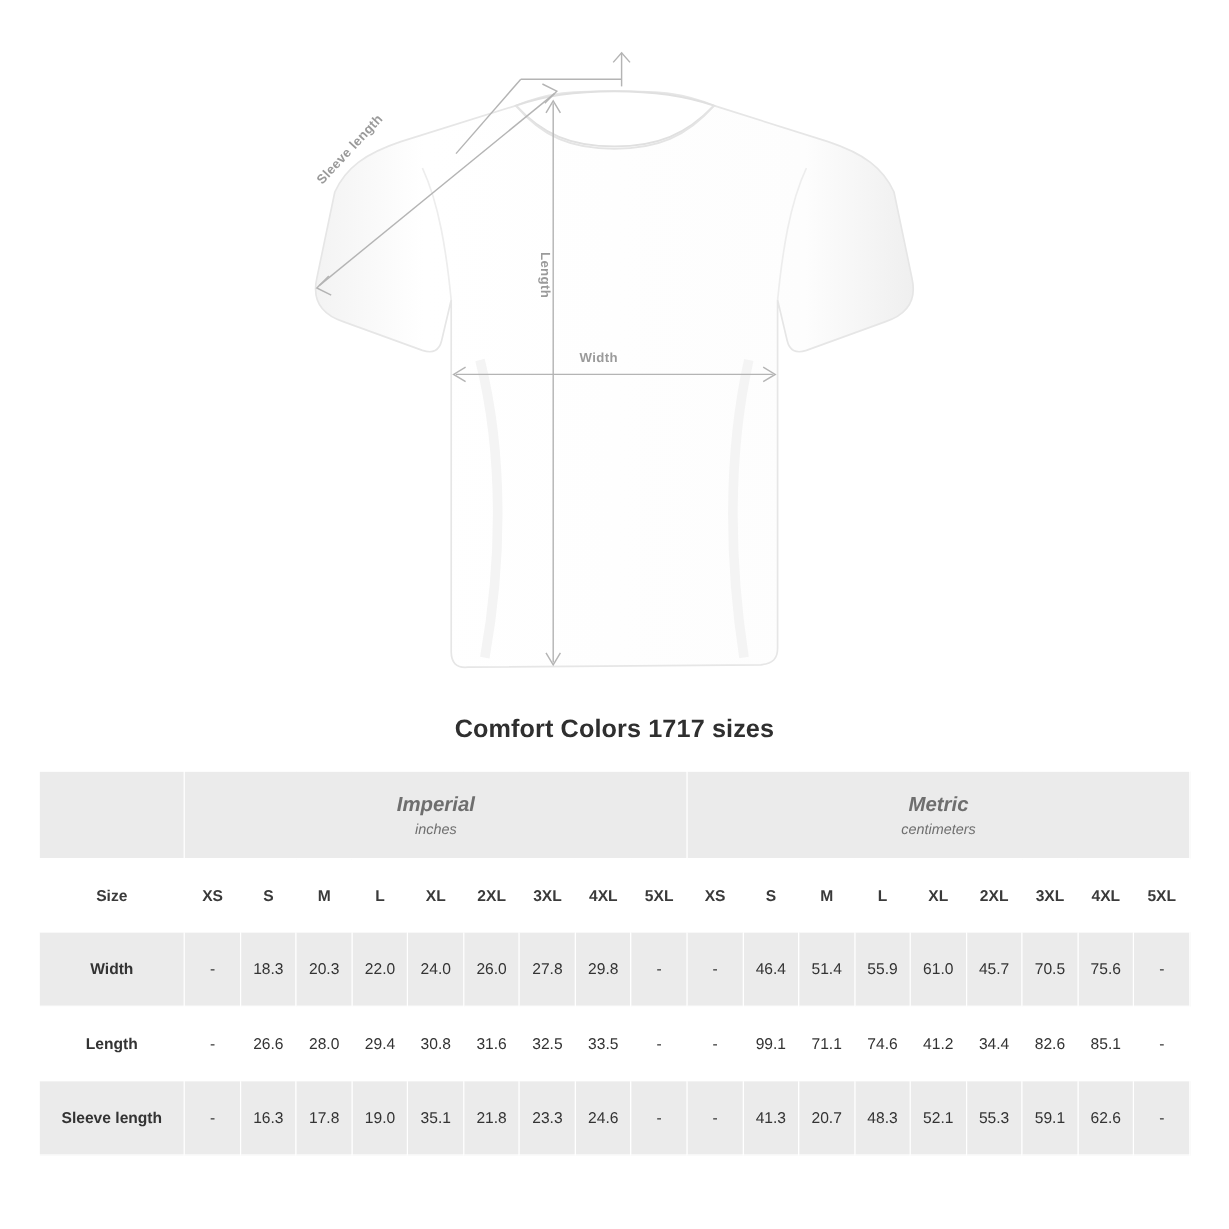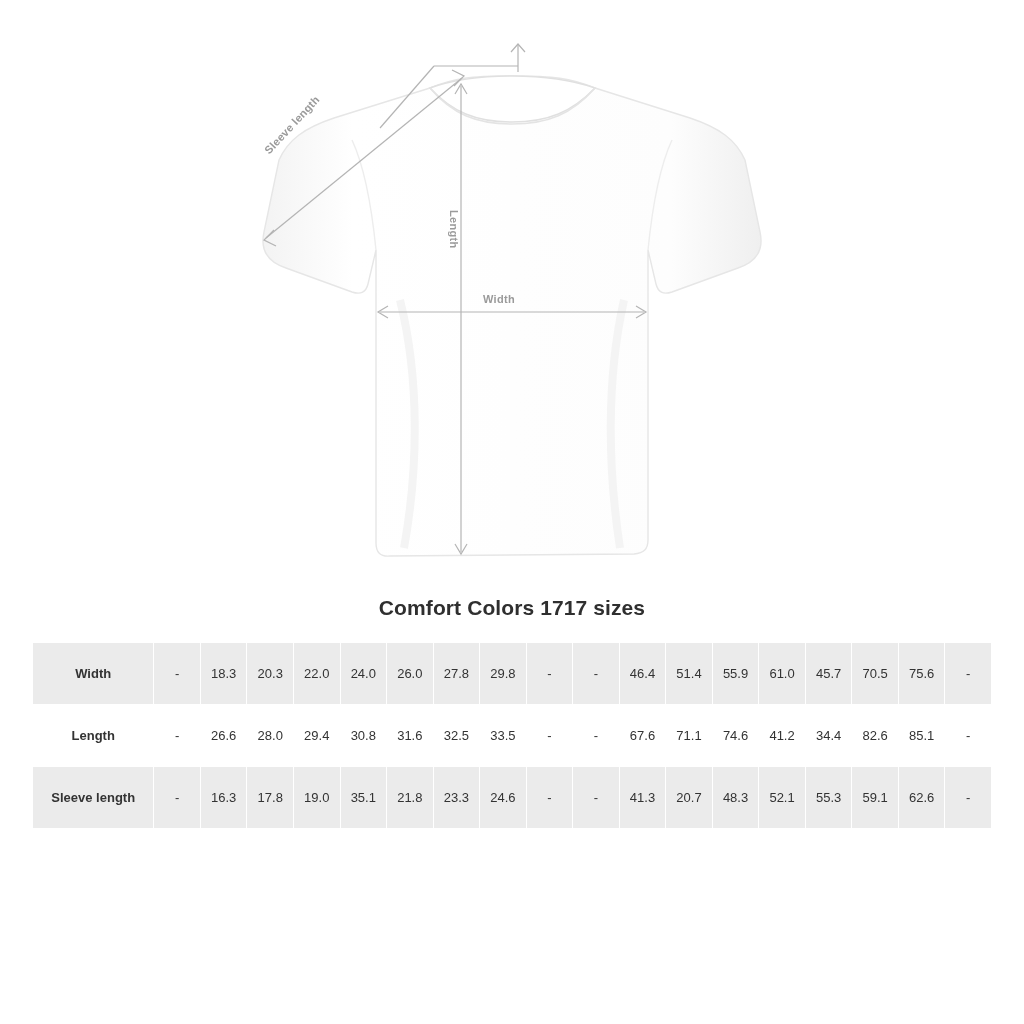--- a/index.html
+++ b/index.html
@@ -231,21 +231,53 @@
         <col class="col-val">
         <col class="col-val">
         <col class="col-val">
       <col class="col-val">
         <col class="col-val">
         <col class="col-val">
         <col class="col-val">
     </colgroup>
 
     <tbody>
-
+        <tr class="unit-head">
+      <td></td>
+      <td colspan="9">
+        <div class="unit-system">Imperial</div>
+        <div class="unit-units">inches</div>
+      </td>
+      <td colspan="9">
+        <div class="unit-system">Metric</div>
+        <div class="unit-units">centimeters</div>
+      </td>
+    </tr>
+
+    <tr class="head-row">
+      <th class="size-col row-label">Size</th>
+      <th>XS</th>
+      <th>S</th>
+      <th>M</th>
+      <th>L</th>
+      <th>XL</th>
+      <th>2XL</th>
+      <th>3XL</th>
+      <th>4XL</th>
+      <th>5XL</th>
+      <th>XS</th>
+      <th>S</th>
+      <th>M</th>
+      <th>L</th>
+      <th>XL</th>
+      <th>2XL</th>
+      <th>3XL</th>
+      <th>4XL</th>
+      <th>5XL</th>
+    </tr>
 
     <tr class="data-row shade">
       <td class="row-label">Width</td>
       <td>-</td>
       <td>18.3</td>
       <td>20.3</td>
       <td>22.0</td>
       <td>24.0</td>
       <td>26.0</td>
       <td>27.8</td>
@@ -267,21 +299,21 @@
       <td>-</td>
       <td>26.6</td>
       <td>28.0</td>
       <td>29.4</td>
       <td>30.8</td>
       <td>31.6</td>
       <td>32.5</td>
       <td>33.5</td>
       <td>-</td>
       <td>-</td>
-      <td>67.6</td>
+      <td>99.1</td>
       <td>71.1</td>
       <td>74.6</td>
       <td>41.2</td>
       <td>34.4</td>
       <td>82.6</td>
       <td>85.1</td>
       <td>-</td>
     </tr>
 
     <tr class="data-row shade">

